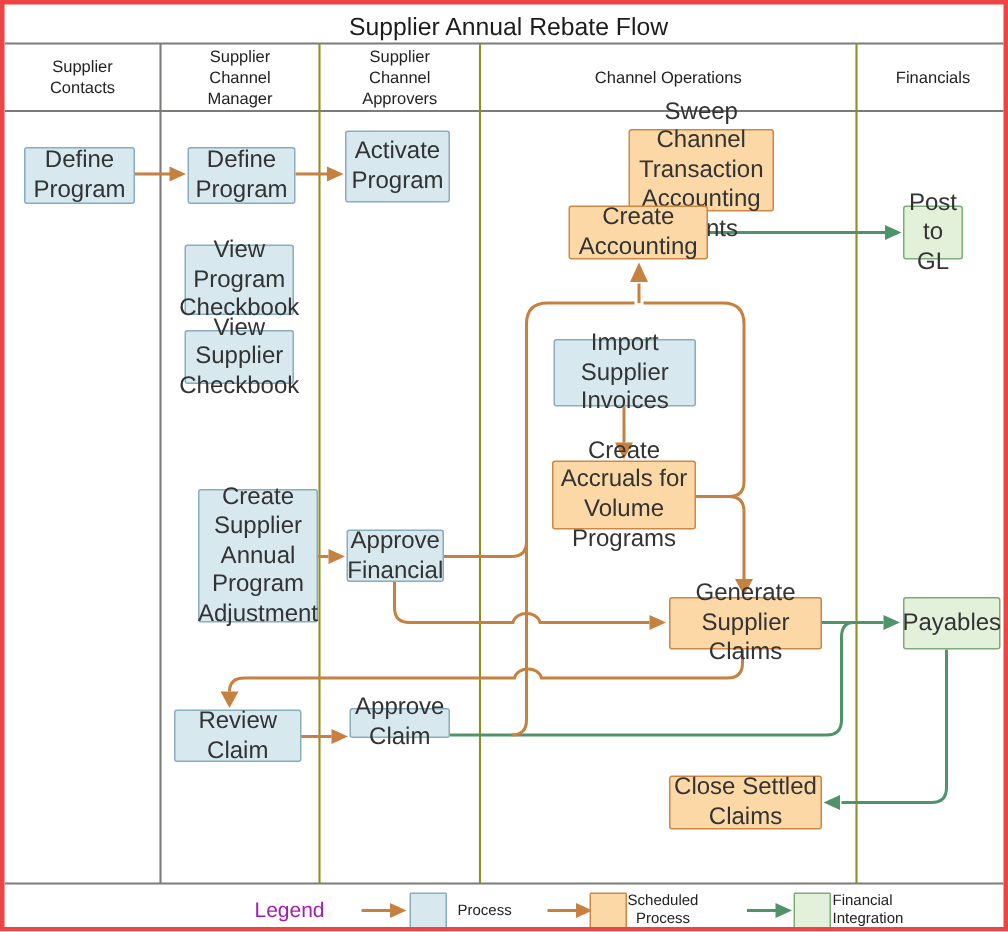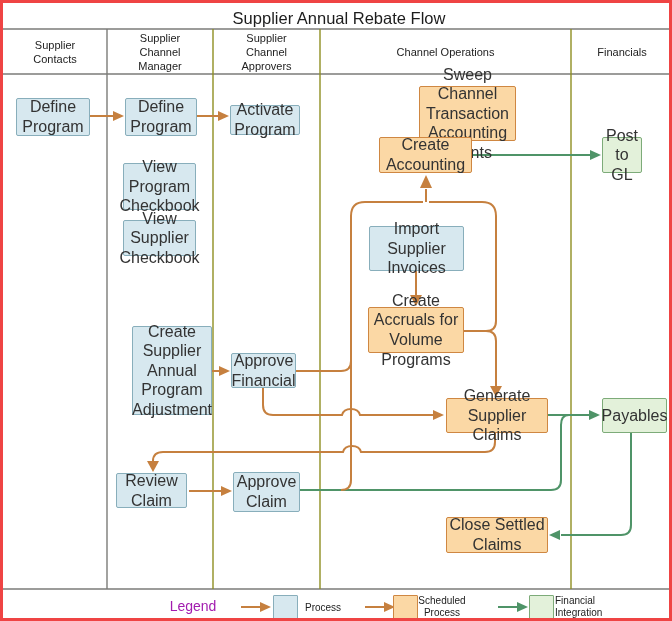--- a/index.html
+++ b/index.html
@@ -120,21 +120,21 @@
 
   <div class="node scheduled" style="left:416px;top:83px;width:97px;height:55px">
       <span>Sweep Channel Transaction Accounting Events</span>
     </div>
   <div class="node process" style="left:13px;top:95px;width:74px;height:38px">
       <span>Define Program</span>
     </div>
   <div class="node process" style="left:122px;top:95px;width:72px;height:38px">
       <span>Define Program</span>
     </div>
-  <div class="node process" style="left:227px;top:102px;width:70px;height:30px">
+  <div class="node process" style="left:227px;top:84px;width:70px;height:48px">
       <span>Activate Program</span>
     </div>
   <div class="node scheduled" style="left:376px;top:134px;width:93px;height:36px">
       <span>Create Accounting</span>
     </div>
   <div class="node financial" style="left:599px;top:134px;width:40px;height:36px">
       <span>Post to GL</span>
     </div>
   <div class="node process" style="left:120px;top:160px;width:73px;height:47px">
       <span>View Program Checkbook</span>
@@ -153,24 +153,24 @@
     </div>
   <div class="node process" style="left:228px;top:350px;width:65px;height:35px">
       <span>Approve Financial</span>
     </div>
   <div class="node scheduled" style="left:443px;top:395px;width:102px;height:35px">
       <span>Generate Supplier Claims</span>
     </div>
   <div class="node financial" style="left:599px;top:395px;width:65px;height:35px">
       <span>Payables</span>
     </div>
-  <div class="node process" style="left:113px;top:470px;width:71px;height:35px">
+  <div class="node process" style="left:113px;top:470px;width:85px;height:35px">
       <span>Review Claim</span>
     </div>
-  <div class="node process" style="left:230px;top:469px;width:67px;height:40px">
+  <div class="node process" style="left:230px;top:469px;width:67px;height:20px">
       <span>Approve Claim</span>
     </div>
   <div class="node scheduled" style="left:443px;top:514px;width:102px;height:36px">
       <span>Close Settled Claims</span>
     </div>
 
   <div class="legend-heading">Legend</div>
   <div class="swatch process" style="left:270px;top:592px"></div>
   <div class="legend-label" style="left:302px;top:599px">Process</div>
   <div class="swatch scheduled" style="left:390px;top:592px"></div>

